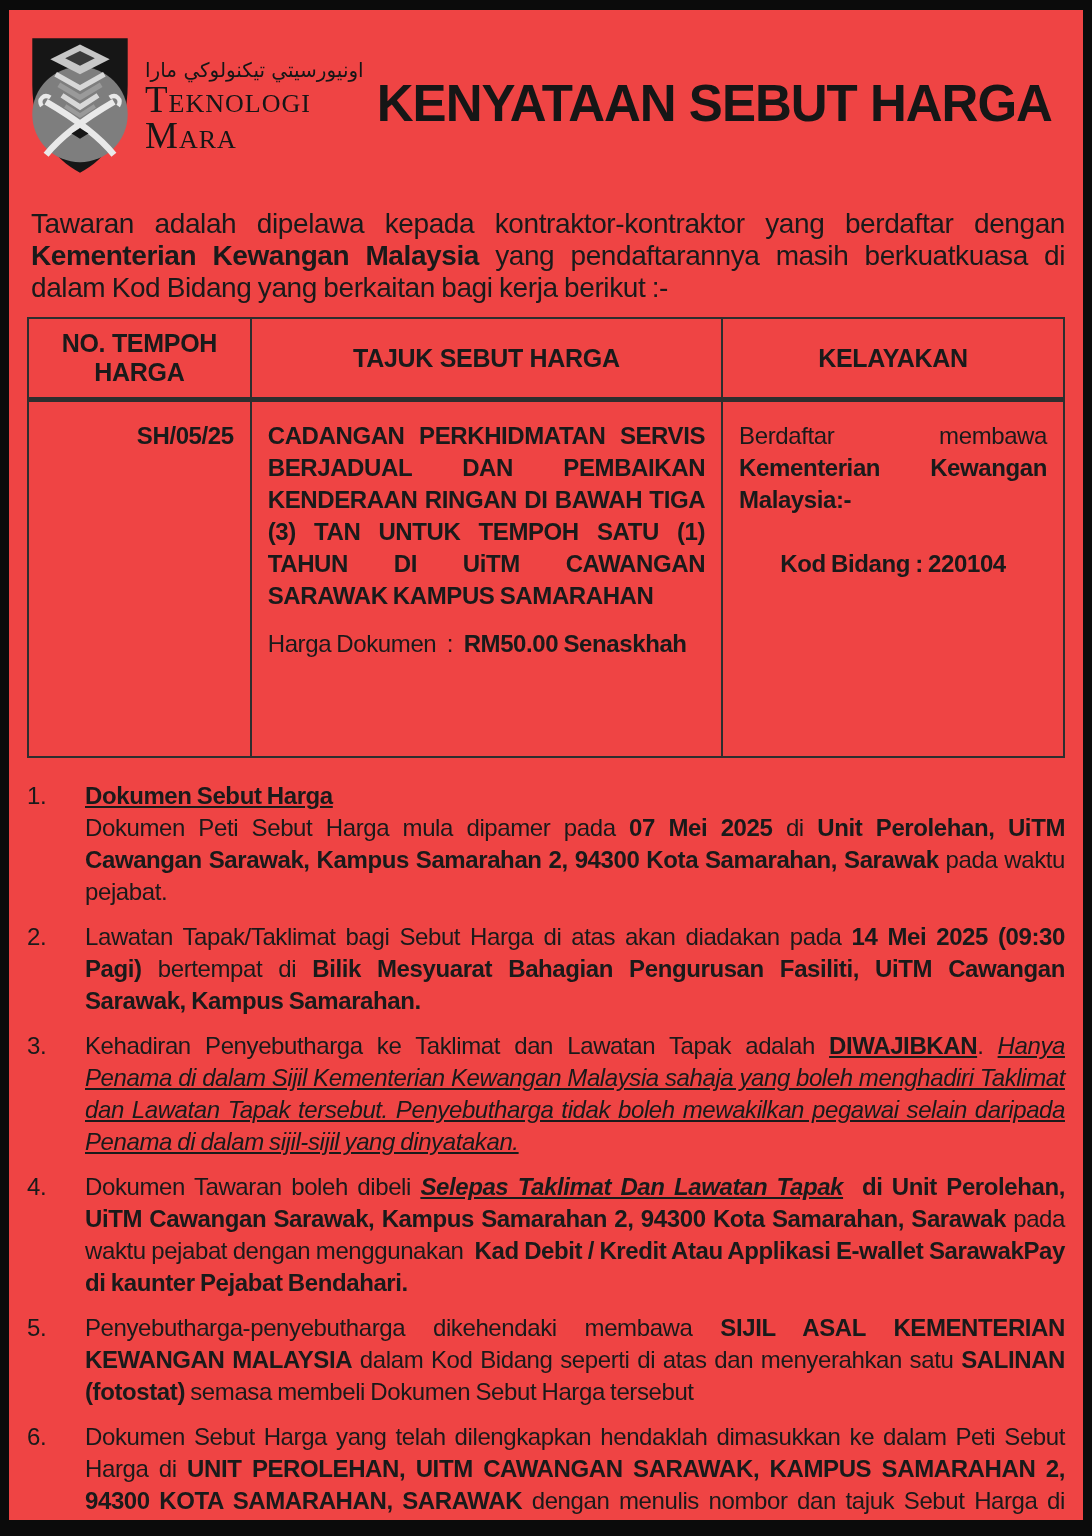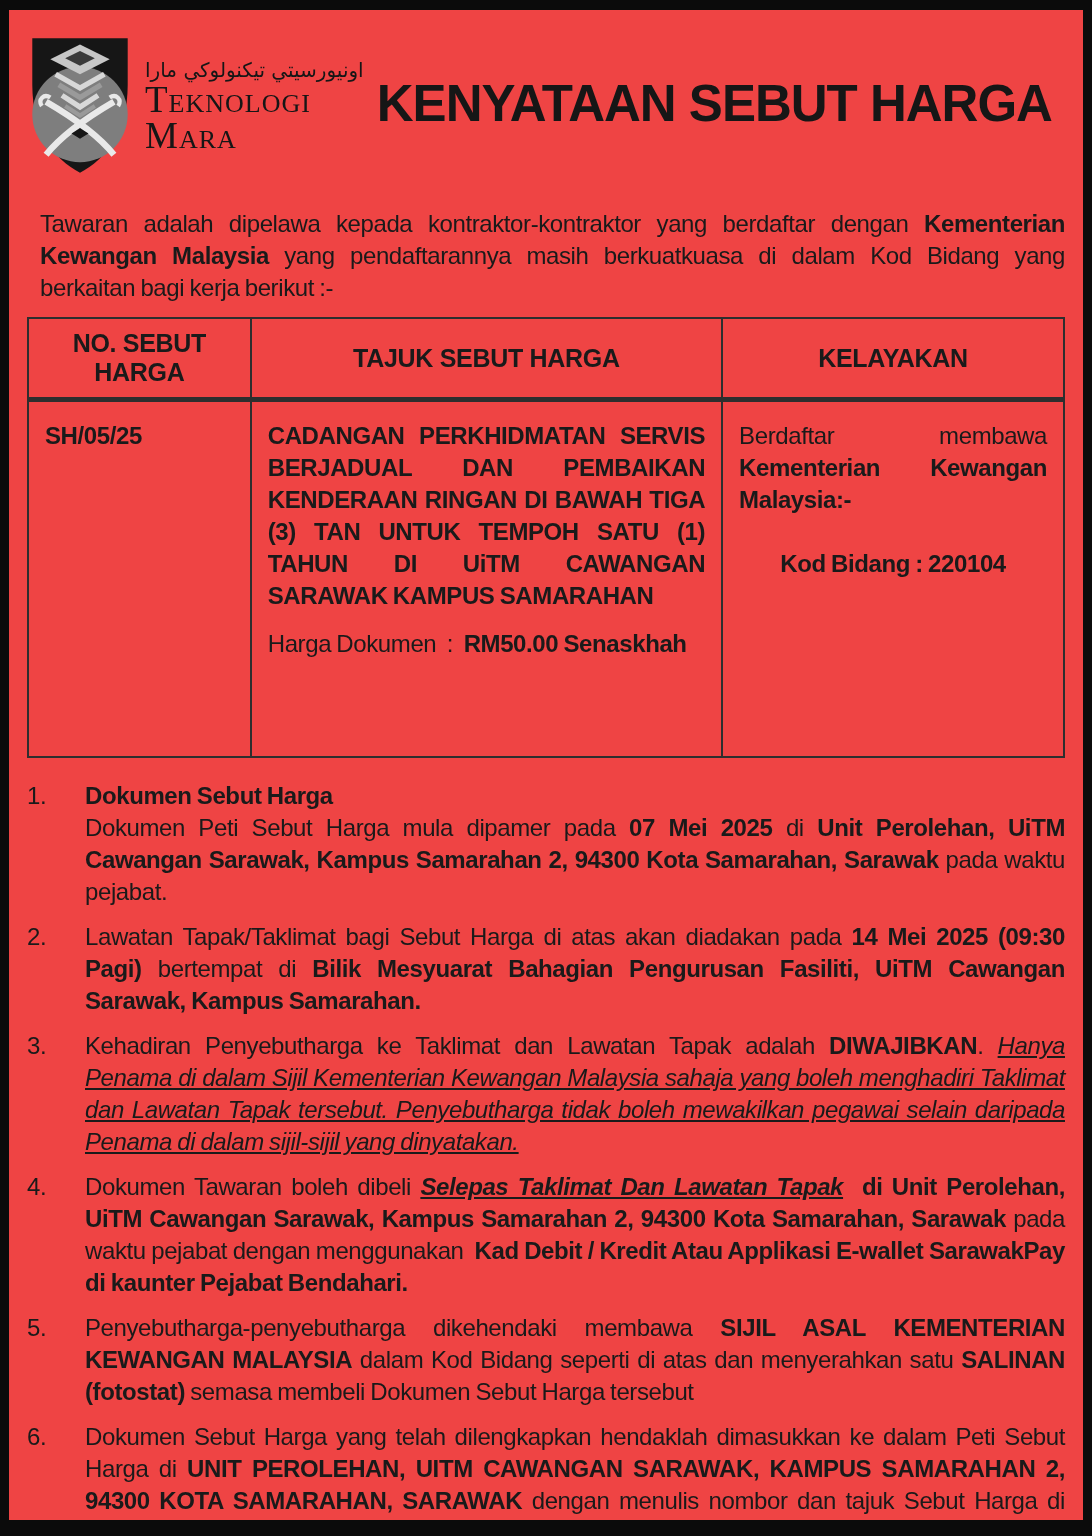--- a/index.html
+++ b/index.html
@@ -34,22 +34,22 @@
     font-size:37px;color:#161616;
     letter-spacing:1px;line-height:0.98;
   }
   .title-wrap{flex:1;text-align:center;padding-top:30px;}
   .doc-title{
     margin:8px;font-size:51px;font-weight:700;color:#161616;
     letter-spacing:-1px;white-space:nowrap;
   }
   
   .intro{
-    margin:26px 0 0 13px;
-    font-size:24px;line-height:32px;
+    margin:26px 0 0 4px;
+    font-size:28px;line-height:32px;
     text-align:justify;
     letter-spacing:-0.4px;word-spacing:-1px;
   }
   
   table.quote{
     width:100%;border-collapse:collapse;margin-top:13px;table-layout:fixed;
   }
   table.quote col.c1{width:21.5%;}
   table.quote col.c2{width:45.5%;}
   table.quote col.c3{width:33%;}
@@ -60,21 +60,21 @@
     letter-spacing:-0.3px;
   }
   table.quote td{
     border:2px solid #2e2e2e;
     vertical-align:top;
     padding:18px 16px;
     font-size:24px;line-height:32px;
     letter-spacing:-0.4px;word-spacing:-1px;
   }
   td.cell-no{
-    text-align:left;vertical-align:middle;font-weight:700;
+    text-align:right;vertical-align:middle;font-weight:700;
     height:318px;
   }
   .tajuk-text{text-align:justify;font-weight:700;}
   .harga-line{margin-top:16px;}
   .kelayakan-text{text-align:justify;font-weight:400;}
   .kod-line{text-align:center;margin-top:32px;}
   
   .notes{margin-top:22px;}
   .list-item{
     display:grid;grid-template-columns:58px 1fr;
@@ -82,21 +82,21 @@
     font-size:24px;line-height:32px;
   }
   .item-num{letter-spacing:-0.4px;}
   .item-body{
     text-align:justify;
     letter-spacing:-0.4px;word-spacing:-1px;
   }
   
   .b{font-weight:700;}
   .i{font-style:italic;text-decoration:underline;}
-  .u{}
+  .u{text-decoration:underline;}
 </style>
 </head>
 <body>
 
 <div class="page">
 
   <header class="doc-header">
     <div class="logo">
       <svg width="106" height="140" viewBox="0 0 100 132" xmlns="http://www.w3.org/2000/svg" aria-hidden="true">
         <path d="M5,2 L95,2 L95,46 C95,92 74,116 50,129 C26,116 5,92 5,46 Z" fill="#161616"></path>
@@ -127,21 +127,21 @@
   <p class="intro"><span>Tawaran adalah dipelawa kepada kontraktor-kontraktor yang berdaftar dengan </span><span class="b">Kementerian Kewangan Malaysia</span><span> yang pendaftarannya masih berkuatkuasa di dalam Kod Bidang yang berkaitan bagi kerja berikut :-</span></p>
 
   <table class="quote">
     <colgroup>
         <col class="c1">
         <col class="c2">
         <col class="c3">
       </colgroup>
     <thead>
       <tr>
-        <th>NO. SEBUT HARGA</th>
+        <th>NO. TEMPOH HARGA</th>
         <th>TAJUK SEBUT HARGA</th>
         <th>KELAYAKAN</th>
       </tr>
     </thead>
     <tbody>
       <tr>
         <td class="cell-no">SH/05/25</td>
         <td>
           <div class="tajuk-text"><span class="b">CADANGAN PERKHIDMATAN SERVIS BERJADUAL DAN PEMBAIKAN KENDERAAN RINGAN DI BAWAH TIGA (3) TAN UNTUK TEMPOH SATU (1) TAHUN DI UiTM CAWANGAN SARAWAK KAMPUS SAMARAHAN</span></div>
           <div class="harga-line"><span>Harga Dokumen&nbsp; :&nbsp; </span><span class="b">RM50.00 Senaskhah</span></div>

